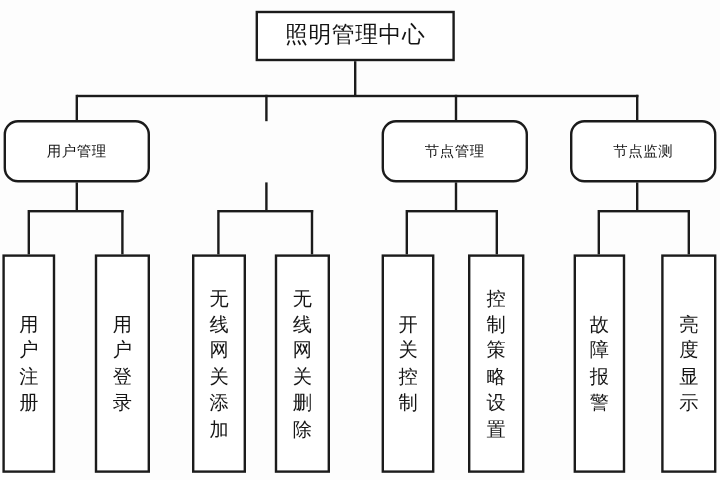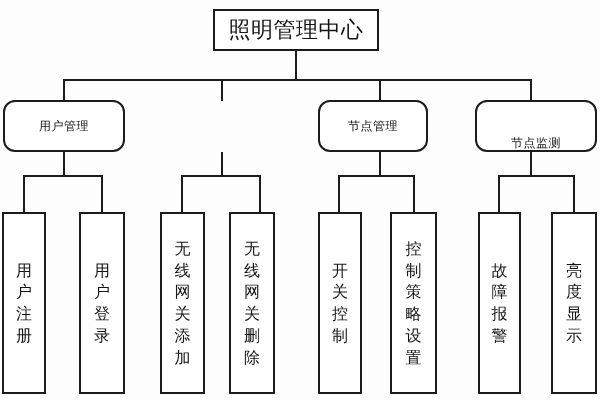--- a/index.html
+++ b/index.html
@@ -24,21 +24,21 @@
     box-sizing: border-box;
     border: 2px solid #1b1b1b;
     background: #ffffff;
     display: flex;
     align-items: center;
     justify-content: center;
     color: #141414;
     line-height: 1.05;
   }
   .node.root {
-    font-size: 22px;
+    font-size: 19px;
     letter-spacing: 0.5px;
   }
   .node.level2 {
     font-size: 12px;
     letter-spacing: 0.5px;
     border-radius: 12px;
   }
   .node.leaf {
     font-size: 16px;
     align-items: center;
@@ -79,25 +79,25 @@
   <div class="line v" style="left:63px; top:79px; width:2px; height:22px;"></div>
   <div class="line v" style="left:221px; top:79px; width:2px; height:22px;"></div>
   <div class="line v" style="left:379px; top:79px; width:2px; height:22px;"></div>
   <div class="line v" style="left:530px; top:79px; width:2px; height:22px;"></div>
 
   <div class="node level2" style="left:3px; top:100px; width:122px; height:52px;">
     <span>用户管理</span>
   </div>
 
 
-  <div class="node level2" style="left:318px; top:100px; width:110px; height:52px;">
+  <div class="node level2" style="left:318px; top:100px; width:122px; height:52px;">
     <span>节点管理</span>
   </div>
 
-  <div class="node level2" style="left:475px; top:100px; width:122px; height:52px;align-items:flex-end;">
+  <div class="node level2" style="left:475px; top:100px; width:122px; height:52px;">
     <span>节点监测</span>
   </div>
 
   <div class="line v" style="left:63px; top:152px; width:2px; height:24px;"></div>
   <div class="line h" style="left:24px; top:175px; width:79px; height:2px;"></div>
   <div class="line v" style="left:23px; top:175px; width:2px; height:38px;"></div>
   <div class="line v" style="left:101px; top:175px; width:2px; height:38px;"></div>
 
   <div class="line v" style="left:221px; top:152px; width:2px; height:24px;"></div>
   <div class="line h" style="left:182px; top:175px; width:79px; height:2px;"></div>

